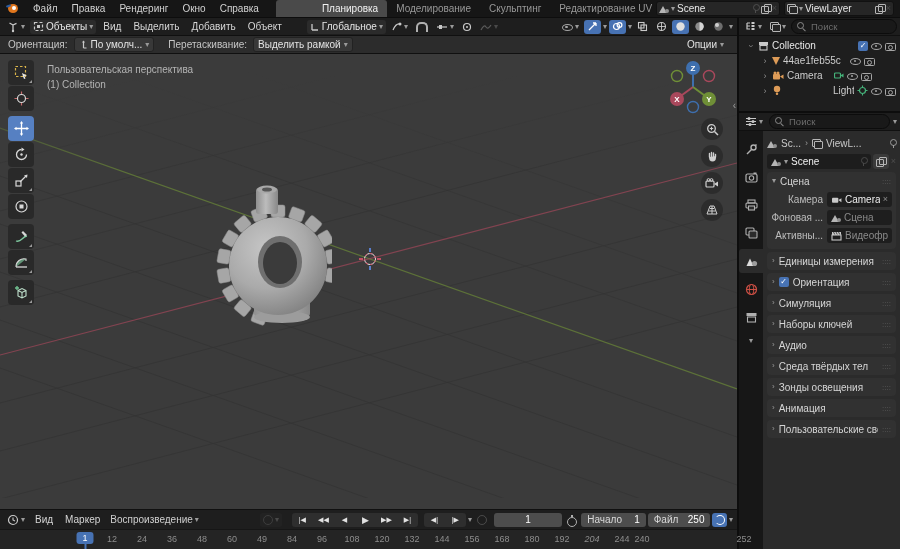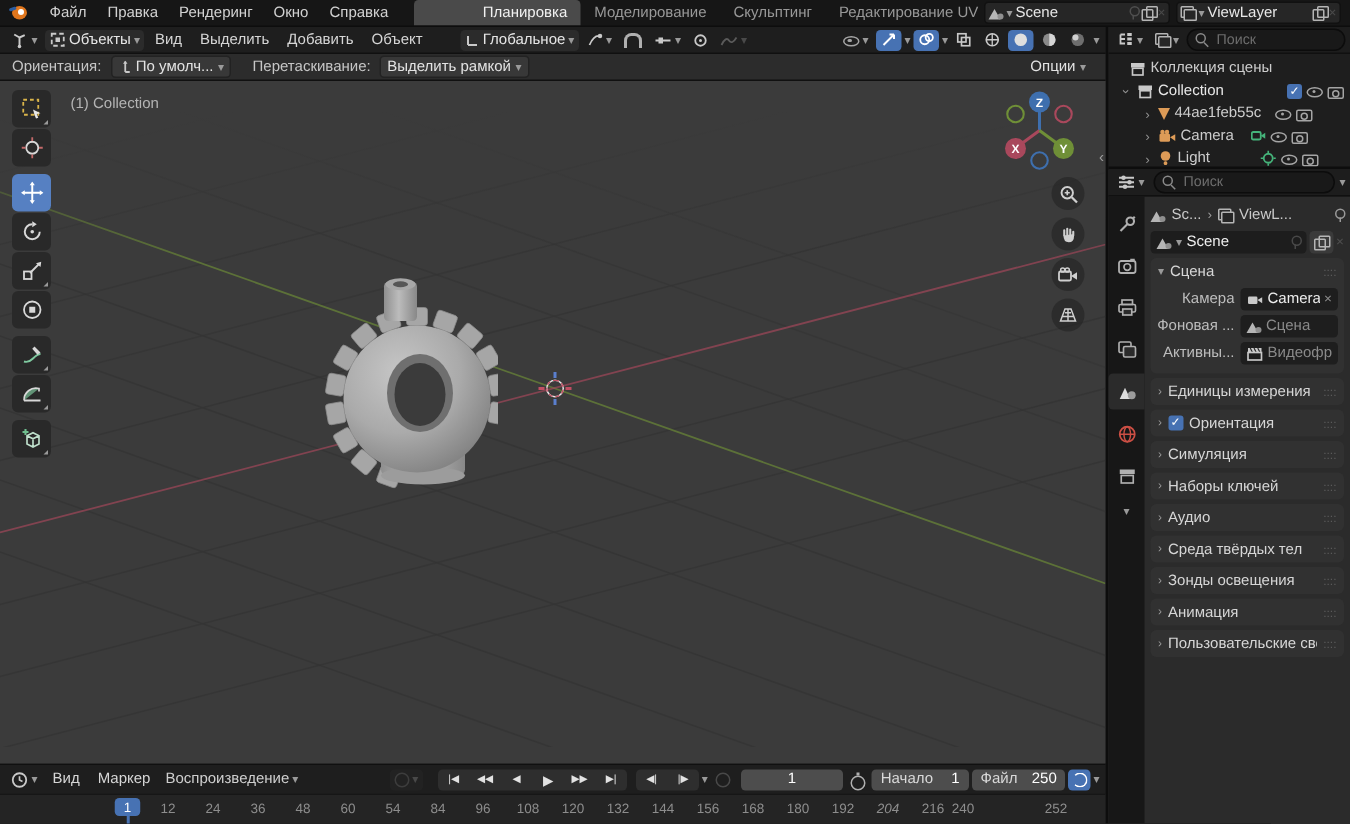--- a/index.html
+++ b/index.html
@@ -417,20 +417,21 @@
         <div class="cursor3d">
           <span class="ring1"></span>
             <span class="ring2"></span>
           <span class="h1"></span>
             <span class="h2"></span>
             <span class="v1"></span>
             <span class="v2"></span>
         </div>
 
         <div class="vp-overlay-text">
+          <div>Пользовательская перспектива</div>
           <div>(1) Collection</div>
         </div>
 
         <div class="toolbar">
           <div class="tool-btn has-sub">
               <svg width="15" height="15" viewBox="0 0 15 15">
                 <rect x="1.5" y="1.5" width="10" height="10" fill="none" stroke="#d9b44a" stroke-width="1.2" stroke-dasharray="2.5 2"></rect>
                 <path d="M8 8 L13 10.5 L10.5 11 L11.5 13.5 L10 14 L9 11.5 Z" fill="#e8e8e8"></path>
               </svg>
             </div>
@@ -586,36 +587,36 @@
         <span class="chev">▾</span>
       </div>
 
       <div class="ruler">
         <span class="playhead" style="left:85px;">1</span>
         <span class="fr" style="left:112px;">12</span>
         <span class="fr" style="left:142px;">24</span>
         <span class="fr" style="left:172px;">36</span>
         <span class="fr" style="left:202px;">48</span>
         <span class="fr" style="left:232px;">60</span>
-        <span class="fr" style="left:262px;">54</span>
+        <span class="fr" style="left:262px;">49</span>
         <span class="fr" style="left:292px;">84</span>
         <span class="fr" style="left:322px;">96</span>
         <span class="fr" style="left:352px;">108</span>
         <span class="fr" style="left:382px;">120</span>
         <span class="fr" style="left:412px;">132</span>
         <span class="fr" style="left:442px;">144</span>
         <span class="fr" style="left:472px;">156</span>
         <span class="fr" style="left:502px;">168</span>
         <span class="fr" style="left:532px;">180</span>
         <span class="fr" style="left:562px;">192</span>
         <span class="fr" style="left:592px;font-style:italic;">204</span>
-        <span class="fr" style="left:622px;">216</span>
+        <span class="fr" style="left:622px;">244</span>
         <span class="fr" style="left:688px;margin-top:28px;">228</span>
         <span class="fr" style="left:642px;">240</span>
-        <span class="fr" style="left:704px;">252</span>
+        <span class="fr" style="left:744px;">252</span>
       </div>
     </div>
 
     <div class="right-col">
 
       <div class="outliner">
         <div class="ol-header">
           <span class="hbtn">
             <svg width="11" height="11" viewBox="0 0 11 11">
                 <path d="M2 2 H5 M2 2 V8 H5 M2 5 H5" stroke="#c9c9c9" stroke-width="1.2" fill="none"></path>
@@ -628,27 +629,20 @@
           <span class="hbtn">
             <span class="mini-layers"></span>
             <span class="chev">▾</span>
           </span>
           <div class="search-box">
             <span class="mag"></span>
             <input placeholder="Поиск" style="">
           </div>
         </div>
         <div style="padding:2px 0 0 0;flex:1;overflow:hidden;">
-          <div class="ol-row" style="padding-left:14px;">
-            <svg width="11" height="10" viewBox="0 0 11 10">
-                <rect x="1" y="1" width="9" height="3" fill="#c9c9c9"></rect>
-                <rect x="2" y="4.5" width="7" height="4.5" fill="none" stroke="#c9c9c9" stroke-width="1.1"></rect>
-              </svg>
-            <span class="name">Коллекция сцены</span>
-          </div>
           <div class="ol-row" style="padding-left:8px;">
             <span class="twisty open">›</span>
             <svg width="11" height="10" viewBox="0 0 11 10">
                 <rect x="1" y="1" width="9" height="3" fill="#c9c9c9"></rect>
                 <rect x="2" y="4.5" width="7" height="4.5" fill="none" stroke="#c9c9c9" stroke-width="1.1"></rect>
               </svg>
             <span class="name" style="color:#e8e8e8;">Collection</span>
             <span class="checkbox">✓</span>
             <span class="eye-ic"></span>
             <span class="cam-ic"></span>
@@ -675,21 +669,21 @@
               </svg>
             <span class="eye-ic"></span>
             <span class="cam-ic"></span>
           </div>
           <div class="ol-row" style="padding-left:22px;">
             <span class="twisty">›</span>
             <svg width="10" height="11" viewBox="0 0 10 11">
                 <circle cx="5" cy="4" r="3.2" style="fill:var(--icon-orange);"></circle>
                 <rect x="3.8" y="7.5" width="2.4" height="2.5" rx="1" style="fill:var(--icon-orange);"></rect>
               </svg>
-            <span class="name" style="max-width:52px;">Light</span>
+            <span class="name" style="max-width:52px;margin-left:48px;">Light</span>
             <svg width="11" height="11" viewBox="0 0 11 11">
                 <circle cx="5.5" cy="5.5" r="3" fill="none" style="stroke:var(--icon-green);" stroke-width="1.2"></circle>
                 <path d="M5.5 0.5 V2 M5.5 9 V10.5 M0.5 5.5 H2 M9 5.5 H10.5" style="stroke:var(--icon-green);" stroke-width="1.1"></path>
               </svg>
             <span class="eye-ic"></span>
             <span class="cam-ic"></span>
           </div>
 
         </div>
       </div>

